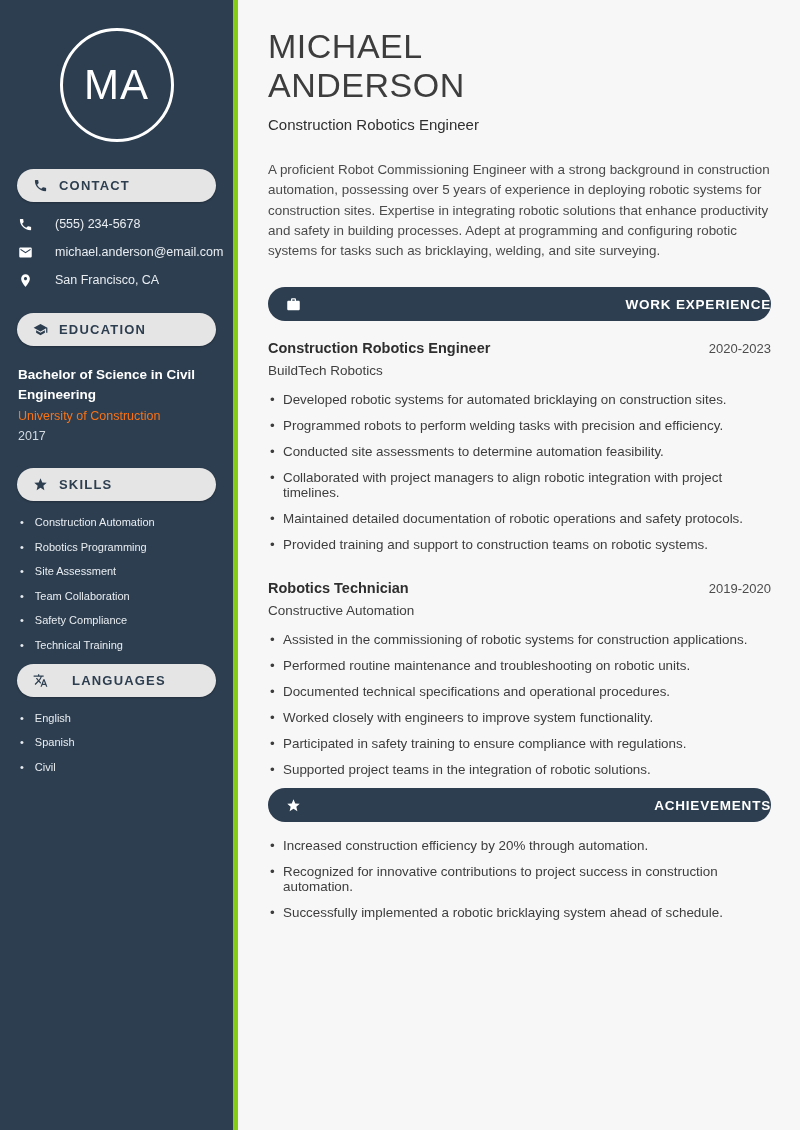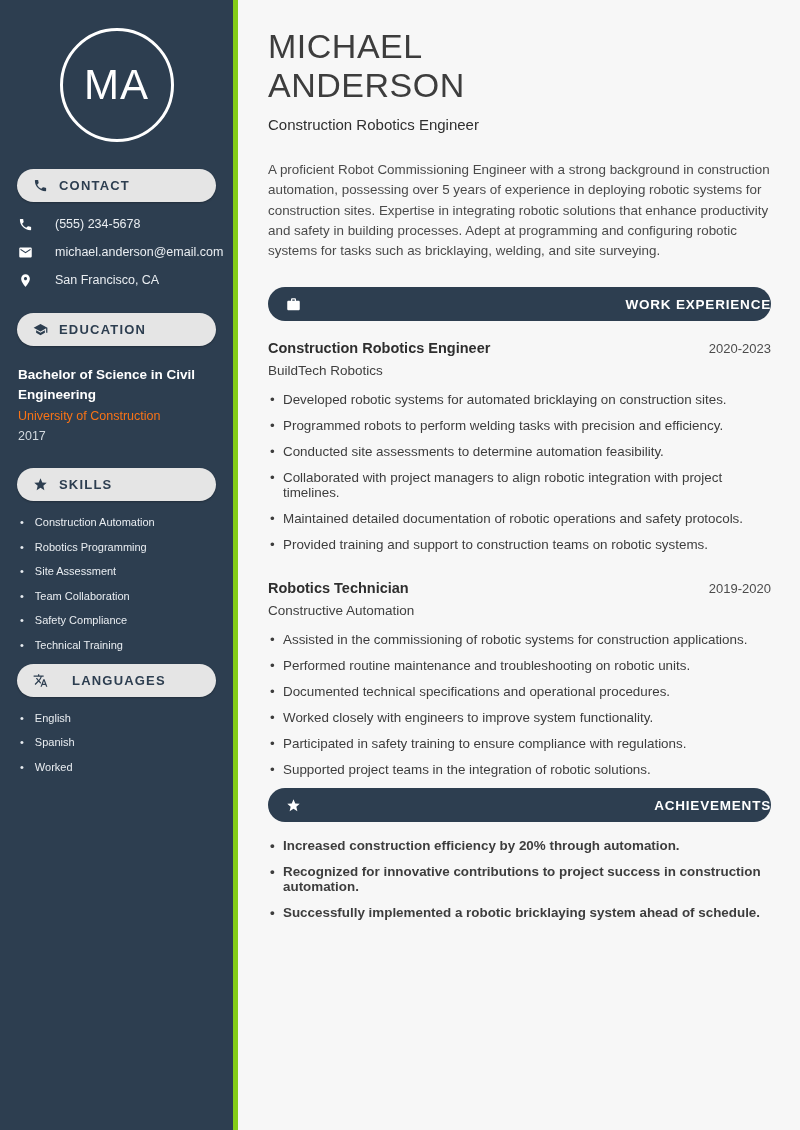--- a/index.html
+++ b/index.html
@@ -94,21 +94,21 @@
   .job-company { font-size: 13.5px; color: #3f3f3f; margin-top: 7px; }
   .bullet-list { list-style: none; margin-top: 14px; }
   .bullet-list li {
     position: relative;
     padding-left: 15px;
     font-size: 13.4px; color: #3d3d3d;
     margin-bottom: 11px;
   }
   .bullet-list li::before { content: "•"; position: absolute; left: 2px; color: #3d3d3d; }
   .banner-achievements { margin-top: 8px; }
-  .achievement-list { margin-top: 16px; font-weight: bold; }
+  .achievement-list { margin-top: 16px; }
 </style>
 </head>
 <body>
 
 <div class="page">
 
   <aside class="sidebar">
 
     <div class="avatar">
       <span>MA</span>
@@ -176,21 +176,21 @@
       <svg viewBox="0 0 24 24">
           <path d="M12.87 15.07l-2.54-2.51.03-.03c1.74-1.94 2.98-4.17 3.71-6.53H17V4h-7V2H8v2H1v1.99h11.17C11.5 7.92 10.44 9.75 9 11.35 8.07 10.32 7.3 9.19 6.69 8h-2c.73 1.63 1.73 3.17 2.98 4.56l-5.09 5.02L4 19l5-5 3.11 3.11.76-2.04zM18.5 10h-2L12 22h2l1.12-3h4.75L21 22h2l-4.5-12zm-2.62 7l1.62-4.33L19.12 17h-3.24z"></path>
         </svg>
       <span>LANGUAGES</span>
     </div>
 
     <ul class="side-list">
 
     <li>English</li>
         <li>Spanish</li>
-        <li>Worked</li>
+        <li>Civil</li>
       </ul>
 
   </aside>
 
   <main class="main">
 
     <h1 class="name">
       <div>MICHAEL</div>
       <div>ANDERSON</div>
     </h1>

